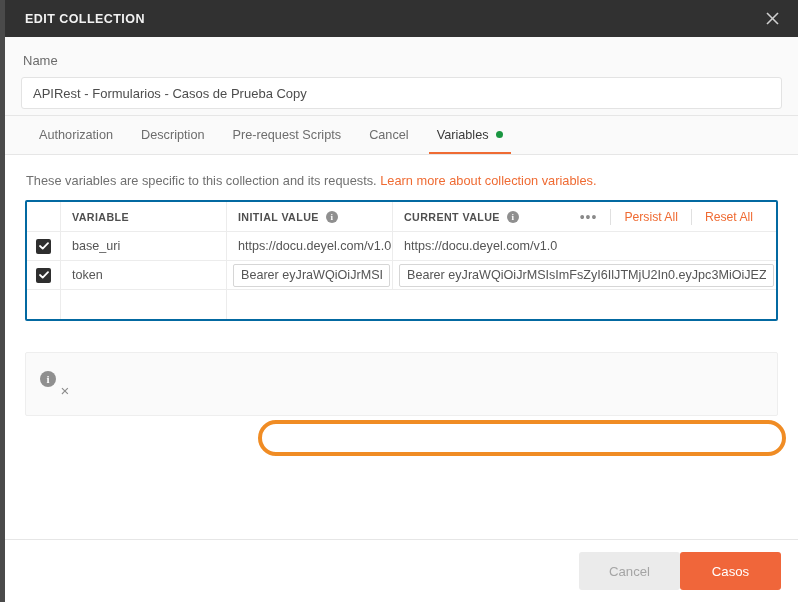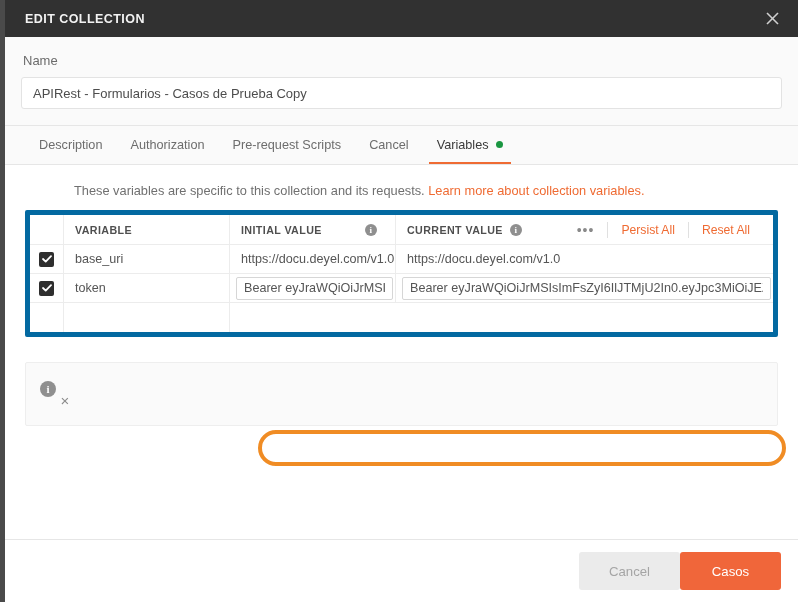--- a/index.html
+++ b/index.html
@@ -47,21 +47,21 @@
     width: 24px; height: 24px;
     display: flex; align-items: center; justify-content: center;
     color: #cfcfcf; cursor: pointer;
   }
   .close-icon svg { display: block; }
 
   
   .name-block {
     background: #fafafa;
     border-bottom: 1px solid #e6e6e6;
-    padding: 16px 16px 16px 16px;
+    padding: 16px 16px 6px 16px;
     flex: 0 0 auto;
   }
   .name-label {
     font-size: 13px;
     color: #6b6b6b;
     margin-bottom: 9px;
     padding-left: 2px;
   }
   .name-input {
     width: 100%;
@@ -117,27 +117,26 @@
     flex: 1 1 auto;
     padding: 0 20px;
     background: #ffffff;
     position: relative;
     overflow: hidden;
   }
   .desc {
     font-size: 12.8px;
     color: #707070;
     padding: 18px 0 12px 1px;
-    margin-left: 48px;
   }
   .link { color: #ef6b33; cursor: pointer; text-decoration: none; }
 
   
   .vtable {
-    border: 5px solid #0369a1;
+    border: 2px solid #0369a1;
     border-radius: 2px;
     width: 100%;
     background: #fff;
   }
   .vrow {
     display: flex;
     height: 29px;
     border-bottom: 1px solid #ececec;
   }
   .vrow:last-child { border-bottom: none; }
@@ -153,21 +152,20 @@
     padding-left: 11px;
     border-right: 1px solid #ececec;
     overflow: hidden;
   }
   .col-init {
     flex: 0 0 166px;
     display: flex; align-items: center;
     padding-left: 11px;
     border-right: 1px solid #ececec;
     overflow: hidden;
-    gap: 36px;
   }
   .col-curr {
     flex: 1 1 auto;
     display: flex; align-items: center;
     padding-left: 11px;
     overflow: hidden;
   }
   .hdr-text {
     font-size: 10.7px;
     font-weight: bold;
@@ -334,24 +332,24 @@
       </span>
     </div>
 
     <div class="name-block">
       <div class="name-label">Name</div>
       <input class="name-input" type="text" value="APIRest - Formularios - Casos de Prueba Copy" style="">
     </div>
 
     <div class="tabs">
       <div class="tab">
+        <span>Authorization</span>
+      </div>
+      <div class="tab">
         <span>Description</span>
-      </div>
-      <div class="tab">
-        <span>Authorization</span>
       </div>
       <div class="tab">
         <span>Pre-request Scripts</span>
       </div>
       <div class="tab">
         <span>Cancel</span>
       </div>
       <div class="tab active">
         <span>Variables</span>
         <span class="tab-dot"></span>

